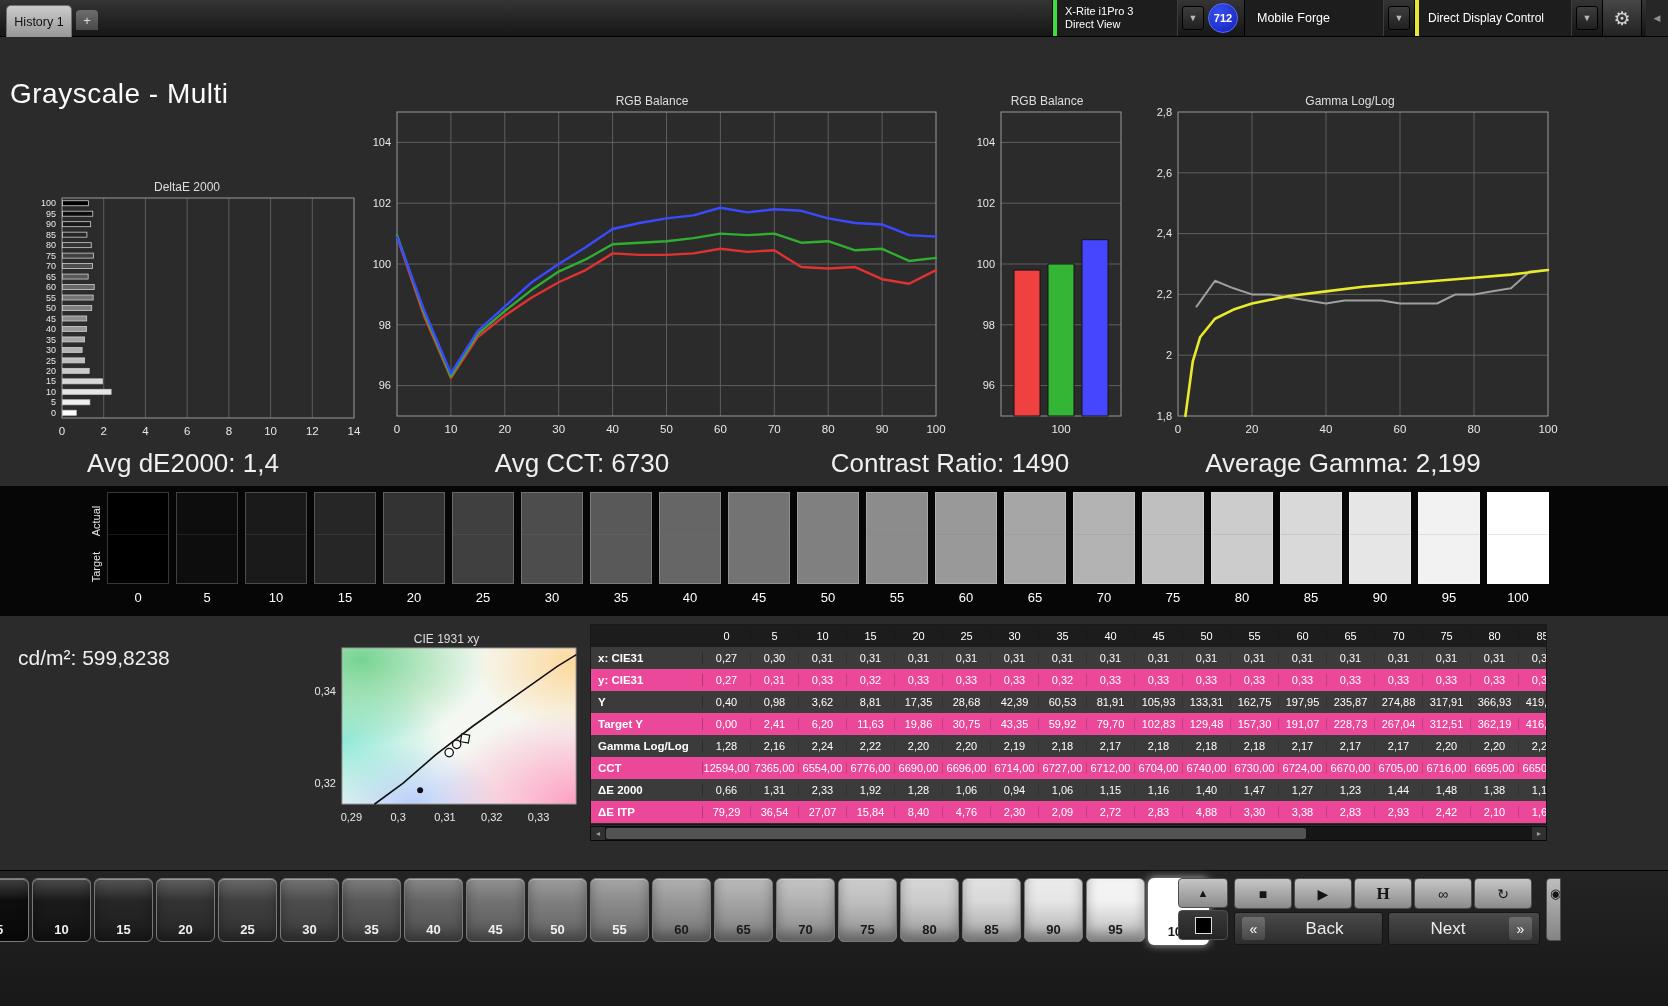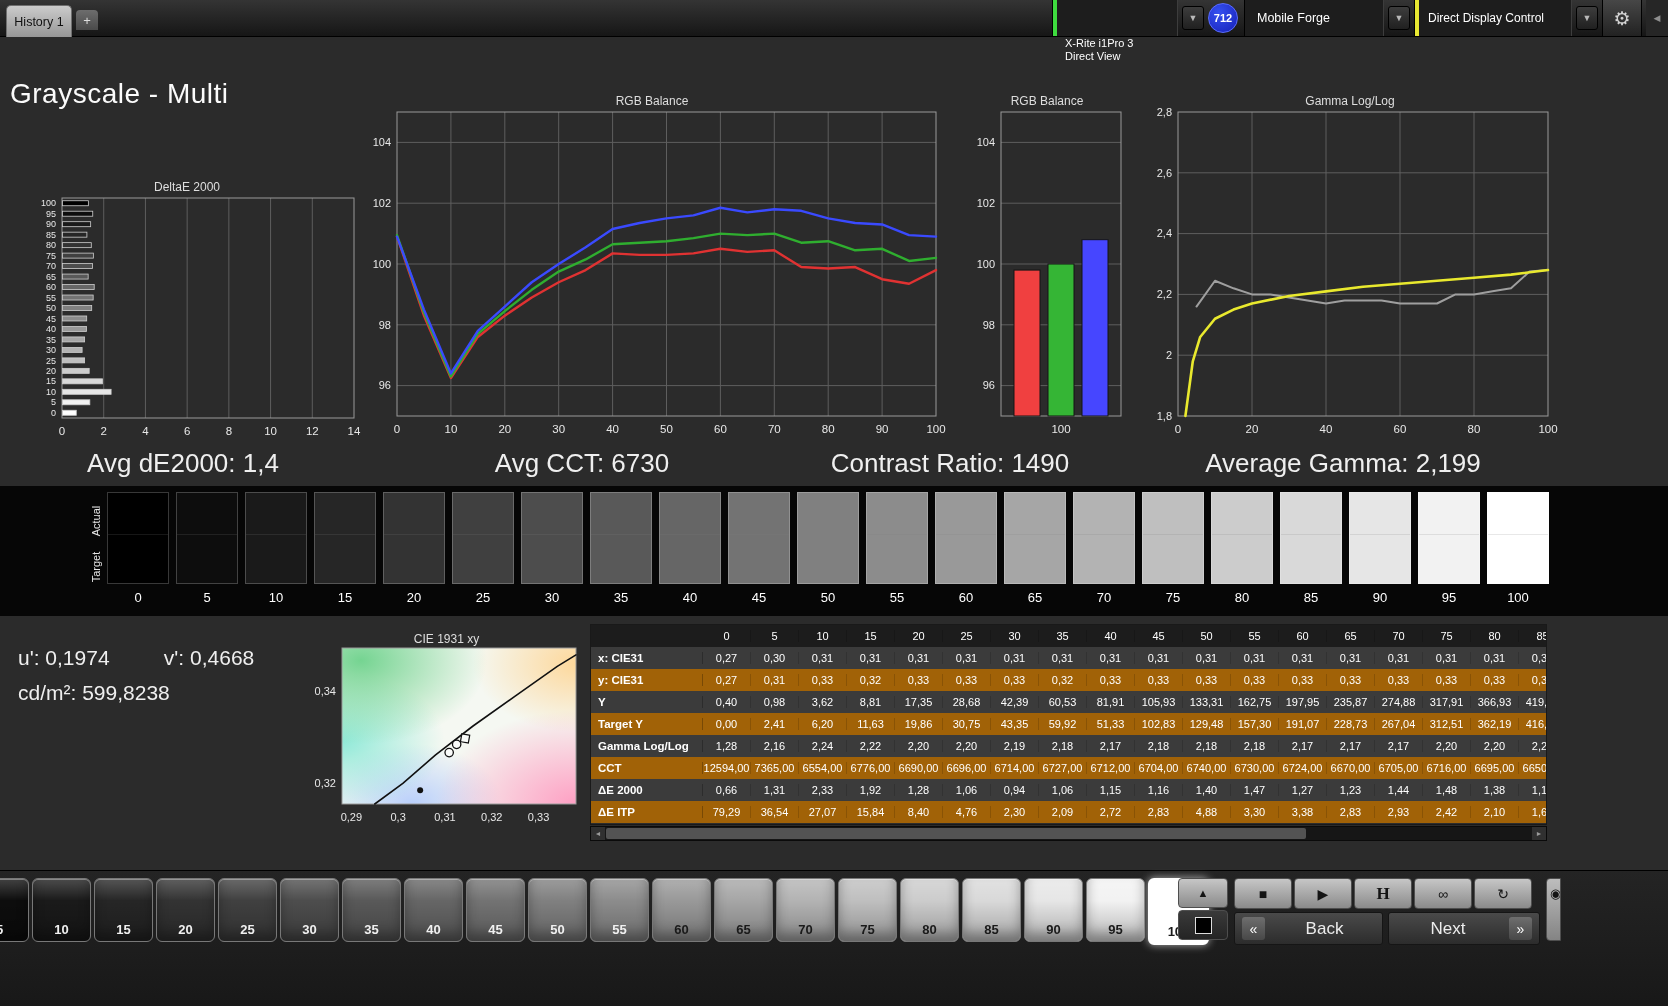--- a/index.html
+++ b/index.html
@@ -19,21 +19,21 @@
     border:1px solid #6f6f6f;border-bottom:none;}
   .tab.add{position:absolute;left:76px;top:10px;width:22px;height:20px;
     background:linear-gradient(#6d6d6d,#4a4a4a);color:#ddd;font-size:13px;
     border-radius:4px 4px 0 0;display:flex;align-items:center;justify-content:center;}
   .dd{position:absolute;top:0;height:36px;background:#1d1d1d;
     border-left:1px solid #000;border-right:1px solid #3d3d3d;box-sizing:border-box;}
   .dd.meter{left:1052px;width:126px;}
   .dd.source{left:1244px;width:140px;font-size:12.5px;line-height:36px;padding-left:12px;}
   .dd.ddc{left:1414px;width:158px;font-size:12px;line-height:36px;padding-left:13px;}
   .ind{position:absolute;left:0;top:0;width:4px;height:36px;}
-  .dd-lines{padding:5px 0 0 12px;font-size:11px;line-height:13px;color:#fff;margin-top:32px;}
+  .dd-lines{padding:5px 0 0 12px;font-size:11px;line-height:13px;color:#fff;}
   .chev{position:absolute;top:6px;width:22px;height:24px;border-radius:3px;
     background:linear-gradient(#3d3d3d,#202020);border:1px solid #000;color:#b9b9b9;
     font-size:9px;display:flex;align-items:center;justify-content:center;box-sizing:border-box;}
   .chev.c1{left:1182px;} .chev.c2{left:1388px;} .chev.c3{left:1576px;}
   .badge{position:absolute;left:1208px;top:3px;width:30px;height:30px;border-radius:50%;
     background:radial-gradient(circle at 35% 30%, #3550f0, #1620b8);
     border:1px solid #5a6cff;box-sizing:border-box;color:#fff;font-size:11px;font-weight:bold;
     display:flex;align-items:center;justify-content:center;}
   .gearbtn{position:absolute;left:1602px;top:0;width:40px;height:36px;
     background:linear-gradient(#474747,#222);border-left:1px solid #000;border-right:1px solid #000;
@@ -78,21 +78,21 @@
   .reading-title{font-size:27px;color:#f4f4f4;margin-bottom:14px;}
   .rrow{font-size:21px;color:#efefef;margin-bottom:11px;}
   .rrow span{display:inline-block;min-width:140px;}
   .rline{font-size:21px;color:#efefef;margin-bottom:11px;}
 
   
   .mtable{position:absolute;left:590px;top:624px;width:955px;height:199px;overflow:hidden;
     background:#2d2d2d;border:1px solid #191919;box-sizing:content-box;}
   .trow{display:flex;height:22px;align-items:center;}
   .trow.thead{background:#1c1c1c;}
-  .trow.odd{background:#3b3b3b;} .trow.even{background:#a16207;}
+  .trow.odd{background:#3b3b3b;} .trow.even{background:#ec4899;}
   .tlabel{width:112px;flex:none;font-size:11.5px;font-weight:bold;color:#fff;padding-left:7px;
     box-sizing:border-box;border-right:1px solid rgba(0,0,0,.25);}
   .tcell{width:48px;flex:none;font-size:11px;color:#fff;text-align:center;
     border-right:1px solid rgba(0,0,0,.15);box-sizing:border-box;}
   .hscroll{position:absolute;left:590px;top:826px;width:955px;height:13px;background:#161616;border:1px solid #0a0a0a;}
   .sarrow{position:absolute;top:0;width:14px;height:13px;background:#303030;color:#9a9a9a;
     font-size:7px;display:flex;align-items:center;justify-content:center;}
   .sarrow.left{left:0;} .sarrow.right{right:0;}
   .sthumb{position:absolute;left:15px;top:1px;width:700px;height:11px;background:#535353;border-radius:2px;}
 
@@ -360,24 +360,20 @@
       <div class="swatch" style="left: 1349px; background: rgb(230, 230, 230);"></div>
       <div class="swatch-num" style="position: absolute; left: 1349px;">90</div>
       <div class="swatch" style="left: 1418px; background: rgb(242, 242, 242);"></div>
       <div class="swatch-num" style="position: absolute; left: 1418px;">95</div>
       <div class="swatch" style="left: 1487px; background: rgb(255, 255, 255);"></div>
       <div class="swatch-num" style="position: absolute; left: 1487px;">100</div>
     </div>
 </div>
 
 <div class="reading">
-  <div class="rrow">
-    <span>u': 0,1974</span>
-    <span>v': 0,4668</span>
-  </div>
   <div class="rline">cd/m²: 599,8238</div>
 </div>
 
 <div class="chart" id="chart-cie">
   <div class="chart-title">CIE 1931 xy</div>
 <div class="cie-bg" style="left: 37px; top: 18px; width: 234px; height: 156px;"></div>
     <svg width="283" height="200" style="position:absolute;left:0;top:0">
       <text x="31" y="157.20294117647055" fill="#e8e8e8" font-size="11" text-anchor="end">0,32</text>
       <text x="31" y="65.43823529411745" fill="#e8e8e8" font-size="11" text-anchor="end">0,34</text>
       <text x="46.36" y="191" fill="#e8e8e8" font-size="11" text-anchor="middle">0,29</text>
@@ -482,21 +478,21 @@
     <div class="trow even">
       <div class="tlabel">Target Y</div>
       <div class="tcell">0,00</div>
       <div class="tcell">2,41</div>
       <div class="tcell">6,20</div>
       <div class="tcell">11,63</div>
       <div class="tcell">19,86</div>
       <div class="tcell">30,75</div>
       <div class="tcell">43,35</div>
       <div class="tcell">59,92</div>
-      <div class="tcell">51,33</div>
+      <div class="tcell">79,70</div>
       <div class="tcell">102,83</div>
       <div class="tcell">129,48</div>
       <div class="tcell">157,30</div>
       <div class="tcell">191,07</div>
       <div class="tcell">228,73</div>
       <div class="tcell">267,04</div>
       <div class="tcell">312,51</div>
       <div class="tcell">362,19</div>
       <div class="tcell">416,26</div>
     </div>

